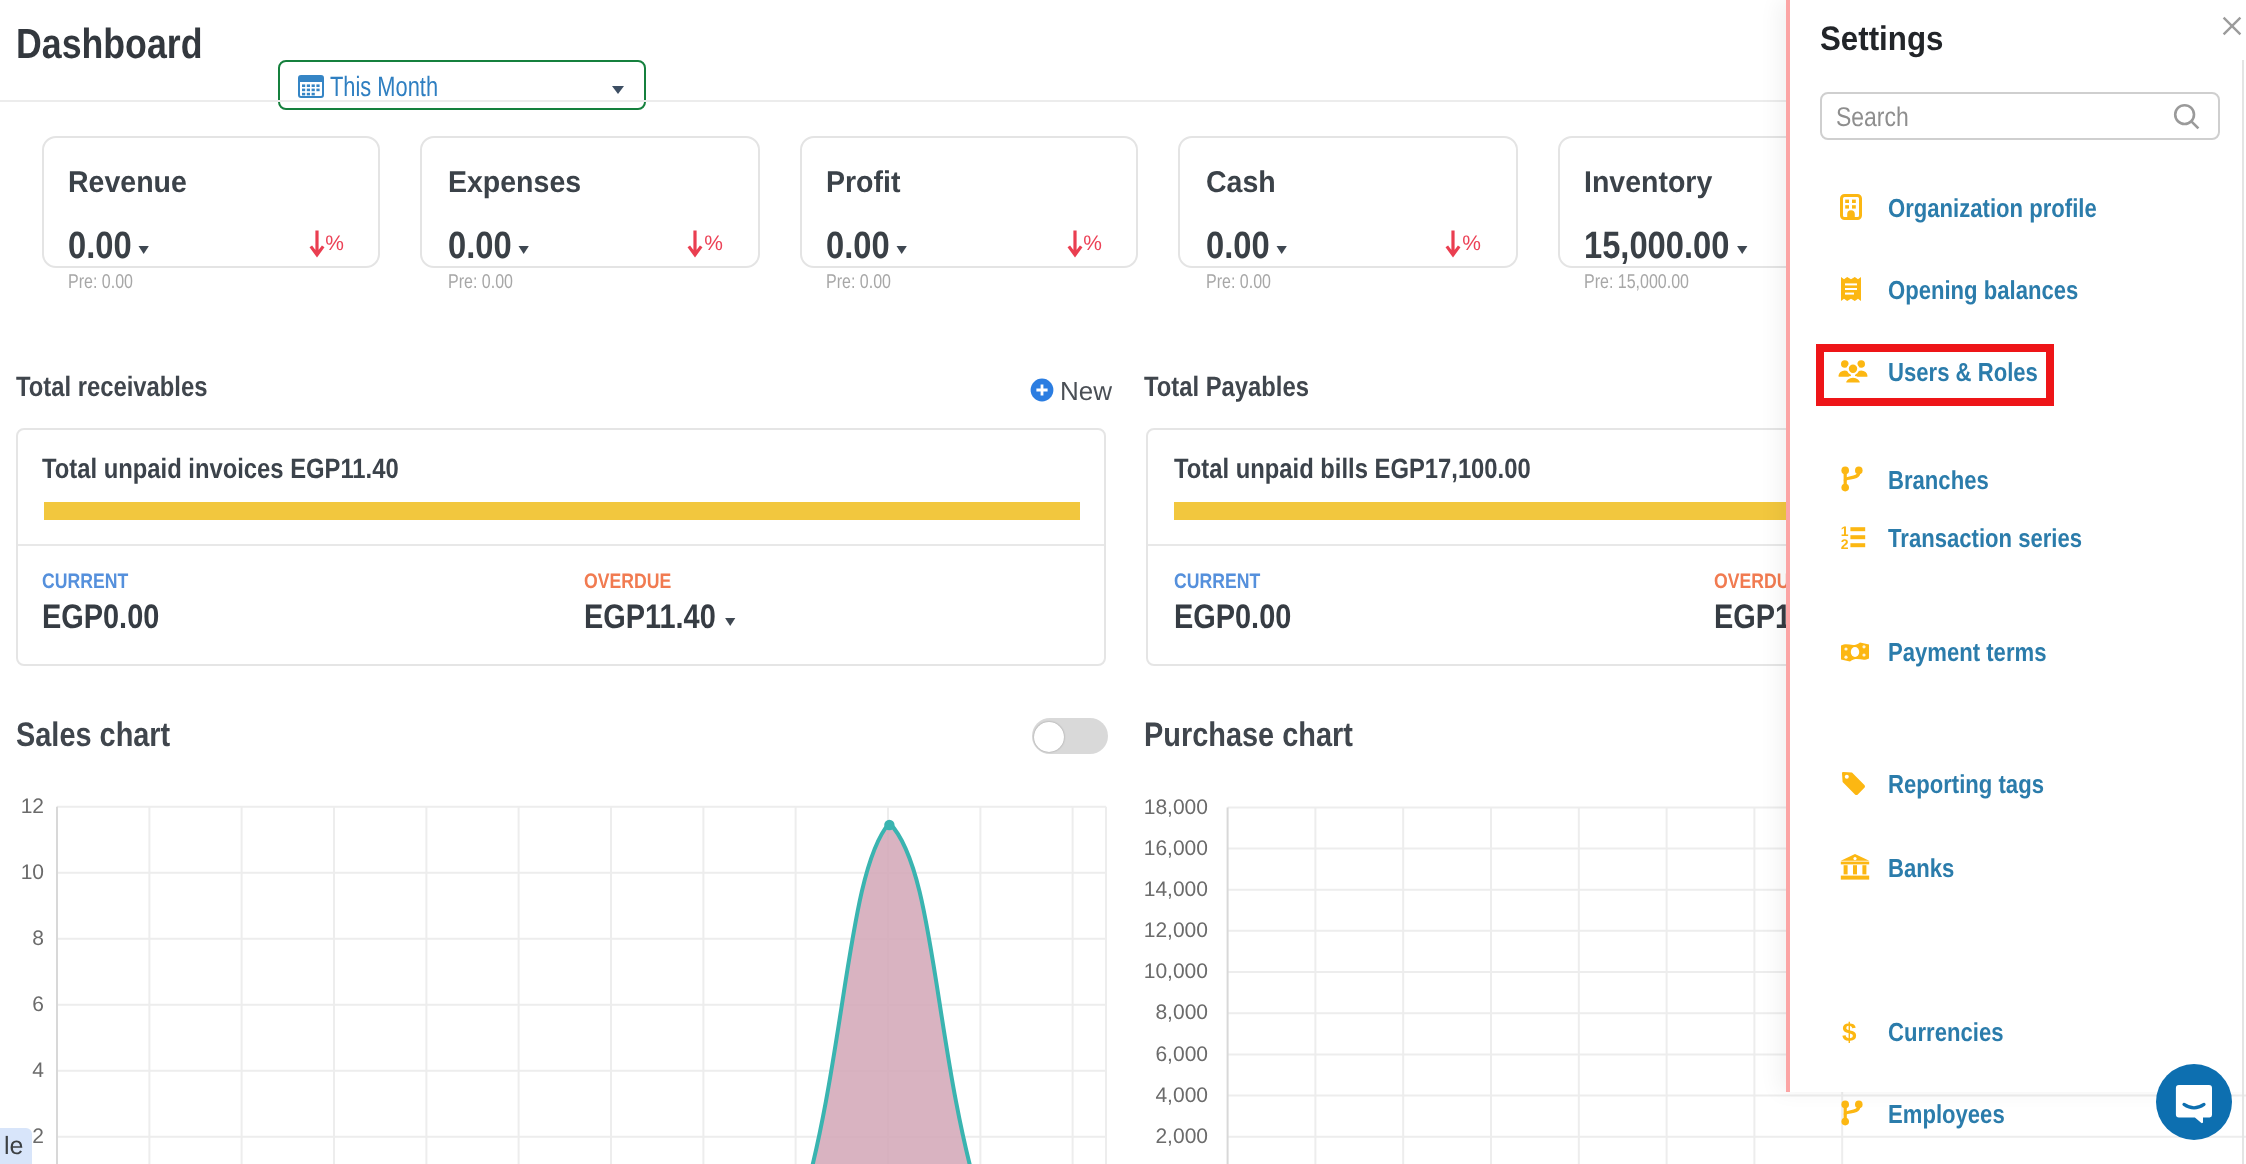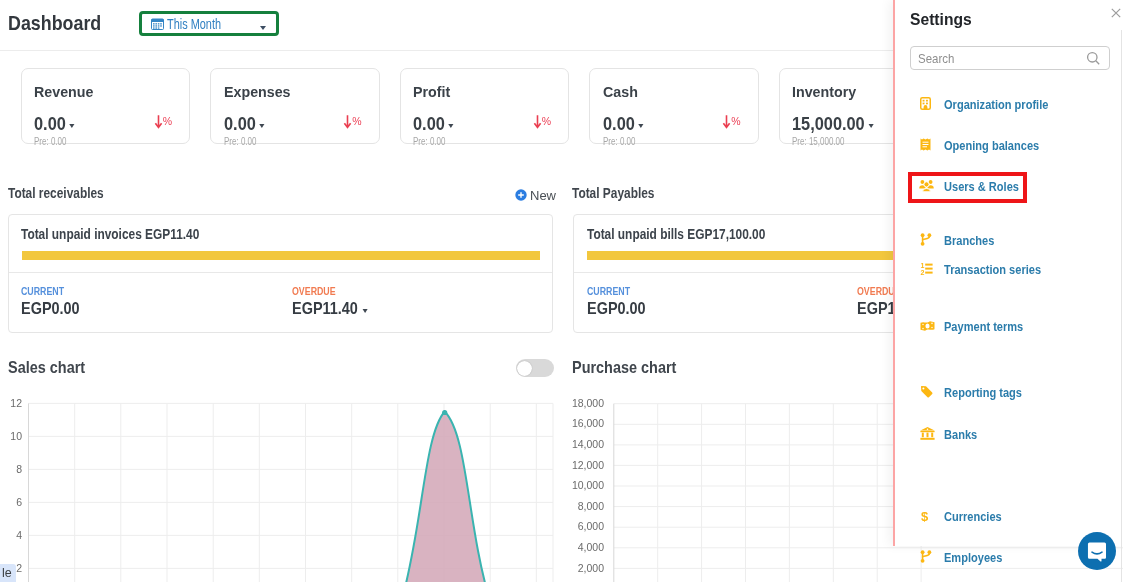--- a/index.html
+++ b/index.html
@@ -3,30 +3,30 @@
 <meta charset="utf-8">
 <style>
 * { margin:0; padding:0; box-sizing:border-box; }
 html,body { width:1123px; height:582px; overflow:hidden; background:#fff;
   font-family:"Liberation Sans", sans-serif; }
 body { position:relative; }
 .abs { position:absolute; }
 
 
 #h1 { left:8px; top:11px; font-size:21px; font-weight:700; color:#33383e; transform:scaleX(0.85); transform-origin:0 0; }
-#rangebtn { left:139px; top:11px; width:140px; height:25px; border:3px solid #15803d; border-radius:4px;
+#rangebtn { left:139px; top:30px; width:184px; height:25px; border:1px solid #15803d; border-radius:4px;
   display:flex; align-items:center; }
 #rangebtn .cal { margin-left:9px; }
 #rangebtn .lbl { margin-left:3px; font-size:14px; color:#2f7fc1; display:inline-block; transform:scaleX(0.78); transform-origin:0 50%; }
 #rangebtn .car { position:absolute; right:10px; top:11.5px; width:0; height:0;
   border-left:3.5px solid transparent; border-right:3.5px solid transparent; border-top:4px solid #3d4e63; }
 #topline { left:0; top:50px; width:900px; height:1px; background:#ececec; }
 
 
-.kpi { top:68px; width:169.5px; height:76px; border:1px solid #e4e4e4; border-radius:7px; background:#fff; }
+.kpi { top:68px; width:169.5px; height:66px; border:1px solid #e4e4e4; border-radius:7px; background:#fff; }
 .kpi .t { position:absolute; left:12.5px; top:14px; font-size:15px; font-weight:700; color:#3b4249; transform:scaleX(0.95); transform-origin:0 0; }
 .kpi .v { position:absolute; left:12.5px; top:43.5px; font-size:19px; font-weight:700; color:#3a4046; white-space:nowrap; transform:scaleX(0.86); transform-origin:0 0; }
 .kpi .v .c { display:inline-block; width:0; height:0; border-left:3.5px solid transparent; border-right:3.5px solid transparent;
   border-top:4px solid #3f4852; vertical-align:middle; margin-left:4px; margin-top:3px;}
 .kpi .pre { position:absolute; left:12.5px; top:67px; font-size:10px; color:#a7a7a7; transform:scaleX(0.8); transform-origin:0 0; }
 .kpi .down { position:absolute; right:17px; top:45px; color:#ec4257; font-size:10.5px; font-weight:400; white-space:nowrap;}
 
 
 .sech { font-size:14px; font-weight:700; color:#40464d; transform:scaleX(0.85); transform-origin:0 0; }
 #newbtn { left:515px; top:187.5px; font-size:13px; color:#4a4f55; display:flex; align-items:center; }

